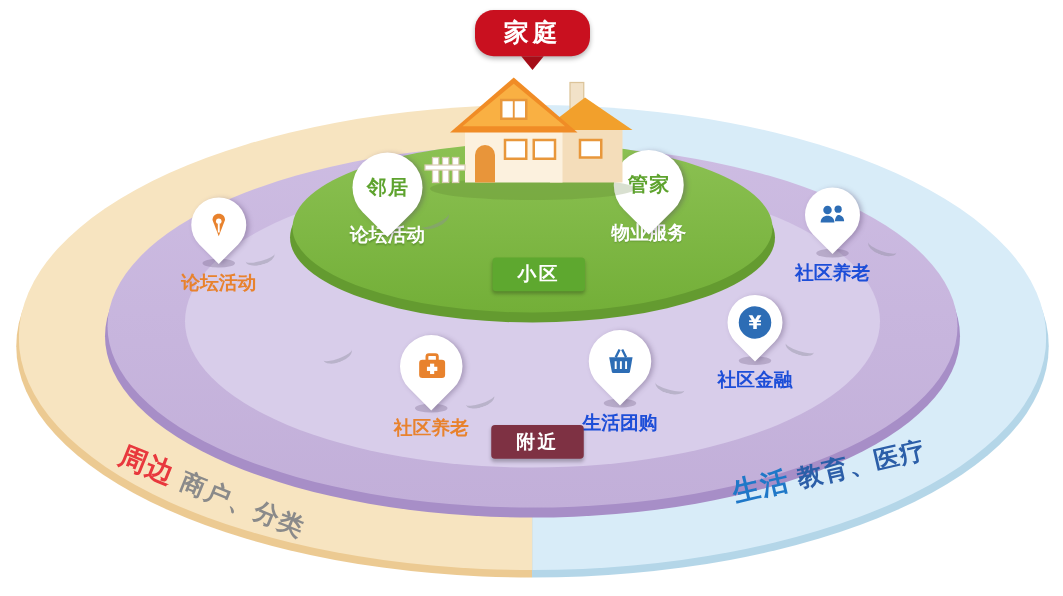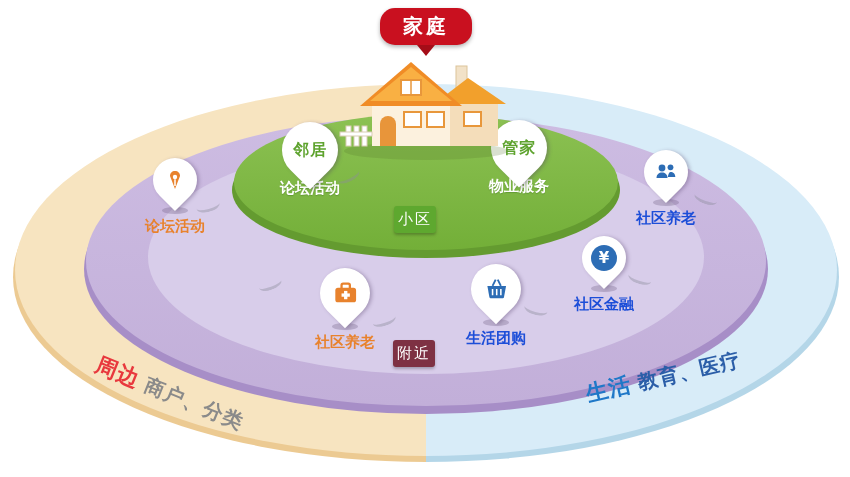--- a/index.html
+++ b/index.html
@@ -40,22 +40,22 @@
   .pin-text{font-size:16px;font-weight:bold;color:#5ea32e;letter-spacing:1px}
   .sub-label{color:#fff;font-size:15px;font-weight:bold;margin-top:1px;white-space:nowrap;
     text-shadow:0 1px 1px rgba(60,110,30,.4)}
   .c-orange{color:#e8822d}
   .c-red{color:#e0475a}
   .c-blue{color:#1d4ed8}
   .yuan-circle{width:26px;height:26px;border-radius:50%;background:#2d6db5;color:#fff;
     font-weight:bold;font-size:15px;display:flex;align-items:center;justify-content:center}
 
   
-  .tag{position:absolute;z-index:7;color:#fff;font-weight:normal;font-size:15px;
-    padding:4px 4px;border-radius:3px;letter-spacing:2px;box-shadow:0 2px 3px rgba(0,0,0,.25);white-space:nowrap}
+  .tag{position:absolute;z-index:7;color:#fff;font-weight:bold;font-size:15px;
+    padding:4px 20px;border-radius:3px;letter-spacing:2px;box-shadow:0 2px 3px rgba(0,0,0,.25);white-space:nowrap}
   .tag-green{background:#5ea82f}
   .tag-maroon{background:#7e3143}
 
   
   .banner{position:absolute;left:380px;top:8px;z-index:9;width:92px;text-align:center}
   .banner-body{background:#c9101f;color:#fff;font-weight:bold;font-size:20px;padding:5px 0;
     border-radius:15px;letter-spacing:3px;box-shadow:0 2px 4px rgba(0,0,0,.3)}
   .banner-tail{width:0;height:0;margin:0 auto;border-left:9px solid transparent;
     border-right:9px solid transparent;border-top:11px solid #a50d18}
 

